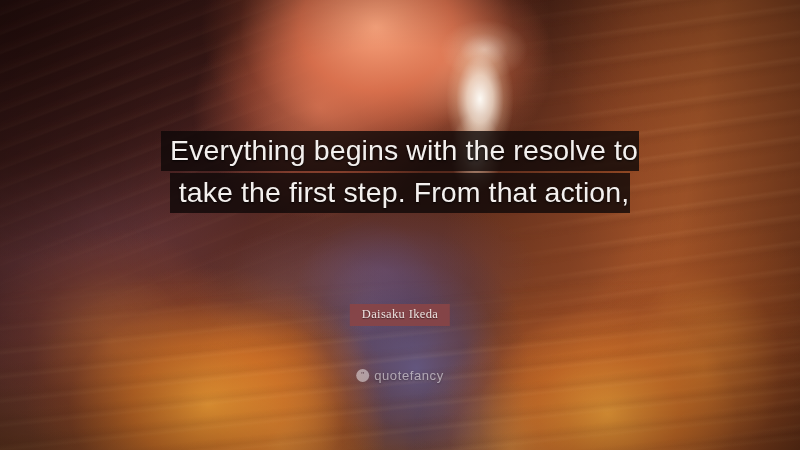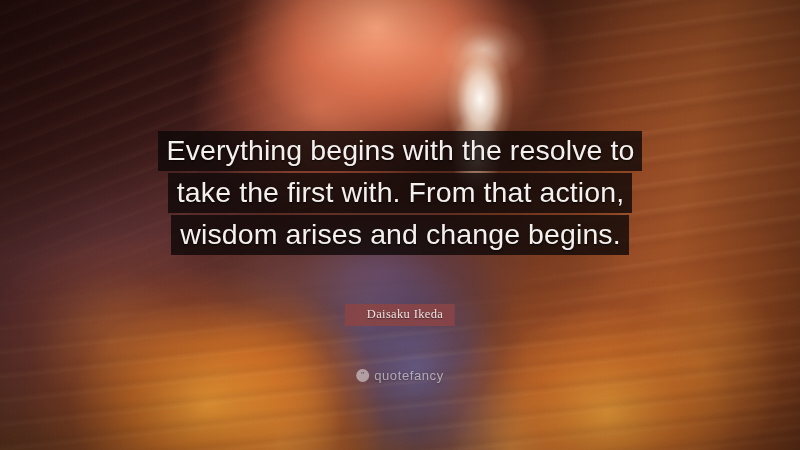--- a/index.html
+++ b/index.html
@@ -148,39 +148,39 @@
     flex-direction: column;
     align-items: center;
   }
   .quote-line {
     background: rgba(14, 7, 7, 0.80);
     color: #f4f0ee;
     font-size: 28.5px;
     font-weight: 400;
     line-height: 37px;
     letter-spacing: 0.1px;
-    padding: 1px 8px 2px 9px;
+    padding: 1px 1px 2px 9px;
     margin-bottom: 2px;
     white-space: nowrap;
     text-shadow: 0 1px 2px rgba(0,0,0,0.75);
     box-sizing: border-box;
   }
 
   
   #author-badge {
     position: absolute;
     left: 50%;
     transform: translateX(-50%);
     top: 304px;
     background: rgba(138, 68, 70, 0.88);
     color: #efe4e2;
     font-family: "Liberation Serif", serif;
     font-size: 12.5px;
     letter-spacing: 0.35px;
-    padding: 3px 12px 4px 22px;
+    padding: 3px 12px 4px 12px;
     white-space: nowrap;
     text-shadow: 0 1px 1px rgba(0,0,0,0.5);
   }
 
   
   #watermark {
     position: absolute;
     left: 50%;
     transform: translateX(-50%);
     top: 368px;
@@ -224,22 +224,21 @@
   <div class="bg-layer" id="bg-lightshaft"></div>
   <div class="bg-layer" id="bg-center-shadow"></div>
   <div class="bg-layer" id="bg-lower-left"></div>
   <div class="bg-layer" id="bg-lower-right"></div>
   <div class="bg-layer" id="bg-mid-haze"></div>
   <div class="bg-layer" id="bg-lower-striations"></div>
   <div class="bg-layer" id="bg-vignette"></div>
 
   <div id="quote-block">
     <div class="quote-line">Everything begins with the resolve to</div>
-    <div class="quote-line">take the first with. From that action,</div>
-    <div class="quote-line">wisdom arises and change begins.</div>
+    <div class="quote-line">take the first step. From that action,</div>
   </div>
 
   <div id="author-badge">Daisaku Ikeda</div>
 
   <div id="watermark">
     <span id="watermark-logo">"</span>
     <span id="watermark-text">quotefancy</span>
   </div>
 
 </div>

